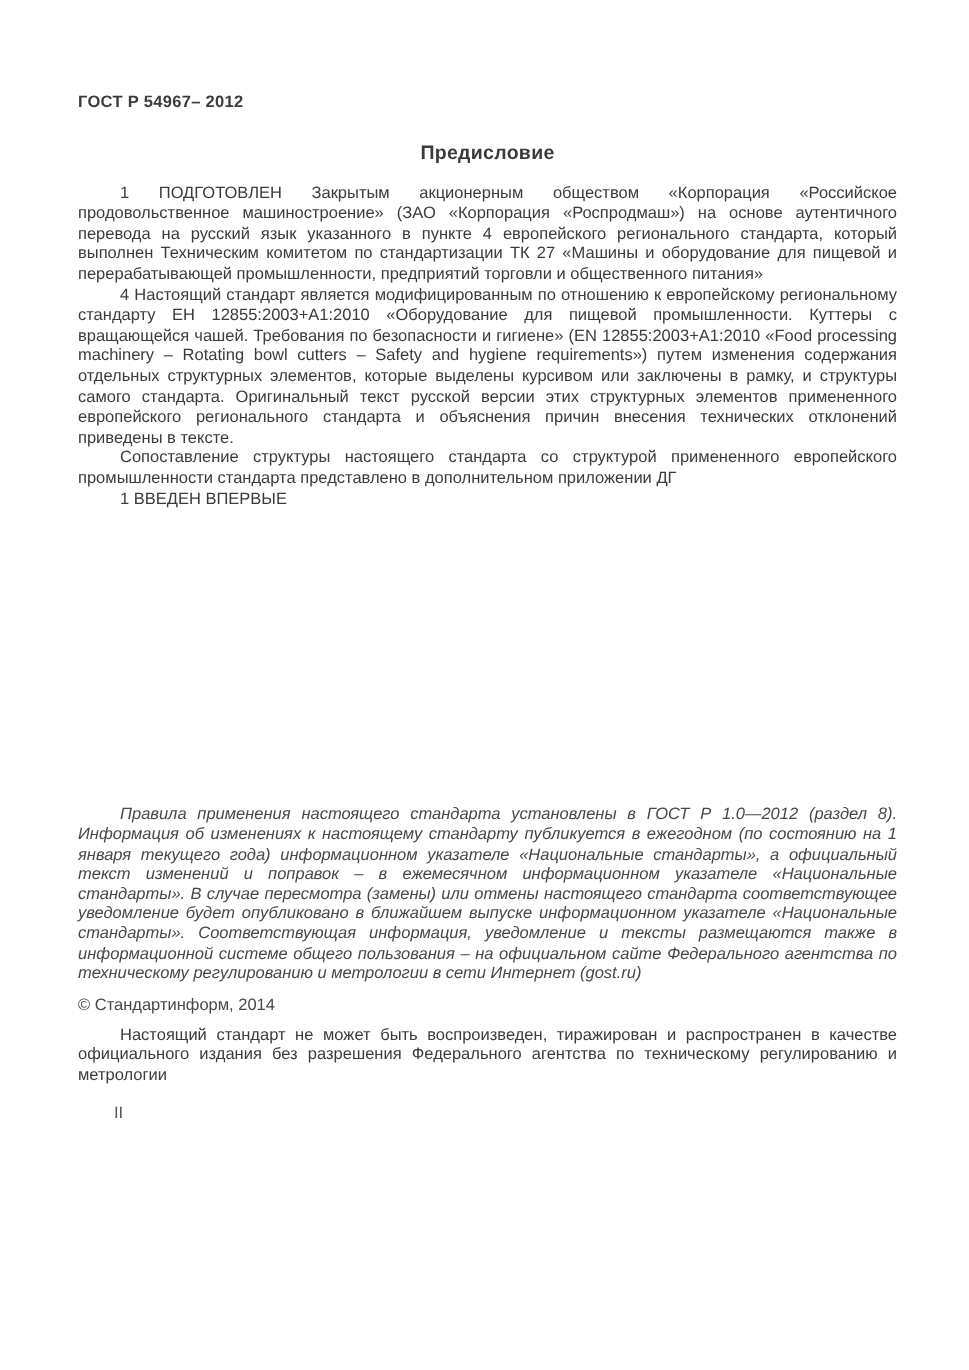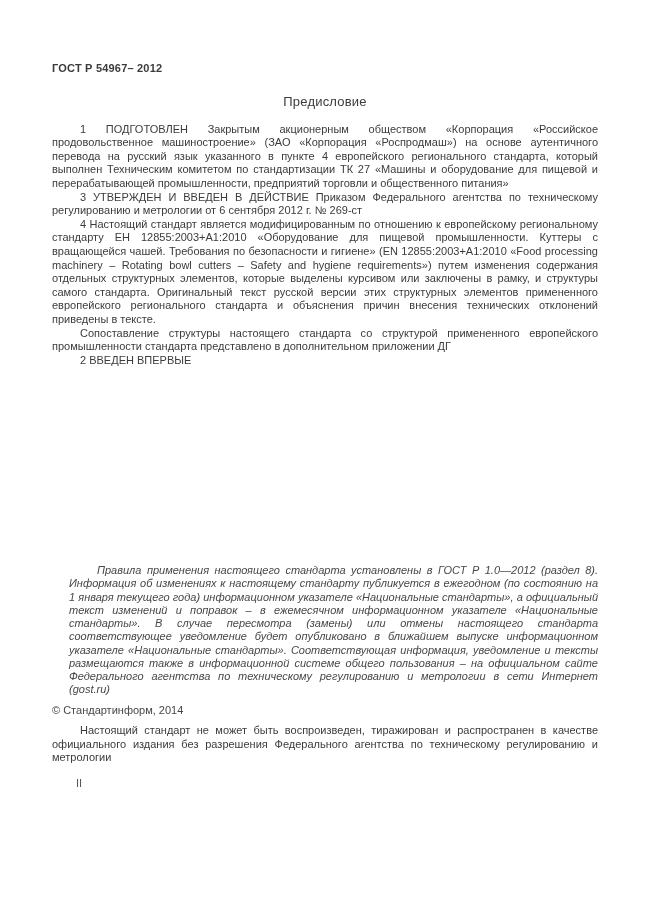--- a/index.html
+++ b/index.html
@@ -21,38 +21,38 @@
     overflow: hidden;
   }
   .doc-header {
     font-weight: bold;
     font-size: 11px;
     letter-spacing: 0.2px;
   }
   .doc-title {
     margin: 18px 0 0 0;
     font-size: 13px;
-    font-weight: normal;
+    font-weight: bold;
     text-align: center;
     line-height: 15px;
     letter-spacing: 0.2px;
   }
   .para {
     margin: 0 0 0 0;
     text-align: justify;
     text-indent: 28px;
   }
   .para.first {
     margin-top: 14px;
   }
   .para.continuation {
     margin-top: 0;
   }
   .note {
-    margin: 197px 0 0 17px;
+    margin: 197px 0 0 0;
     font-style: italic;
     text-align: justify;
     text-indent: 28px;
     line-height: 13.2px;
     color: #474747;
   }
   .copyright {
     margin-top: 8px;
     color: #474747;
   }
@@ -66,24 +66,23 @@
   }
 </style>
 </head>
 <body>
 
 <div class="sheet">
   <div class="doc-header">ГОСТ Р 54967– 2012</div>
   <div class="doc-title">Предисловие</div>
 
   <p class="para first">1 ПОДГОТОВЛЕН Закрытым акционерным обществом «Корпорация «Российское продовольственное машиностроение» (ЗАО «Корпорация «Роспродмаш») на основе аутентичного перевода на русский язык указанного в пункте 4 европейского регионального стандарта, который выполнен Техническим комитетом по стандартизации ТК 27 «Машины и оборудование для пищевой и перерабатывающей промышленности, предприятий торговли и общественного питания»</p>
-  <p class="para">3 УТВЕРЖДЕН И ВВЕДЕН В ДЕЙСТВИЕ Приказом Федерального агентства по техническому регулированию и метрологии от 6 сентября 2012 г. № 269-ст</p>
   <p class="para">4 Настоящий стандарт является модифицированным по отношению к европейскому региональному стандарту ЕН 12855:2003+А1:2010 «Оборудование для пищевой промышленности. Куттеры с вращающейся чашей. Требования по безопасности и гигиене» (EN 12855:2003+A1:2010 «Food processing machinery – Rotating bowl cutters – Safety and hygiene requirements») путем изменения содержания отдельных структурных элементов, которые выделены курсивом или заключены в рамку, и структуры самого стандарта. Оригинальный текст русской версии этих структурных элементов примененного европейского регионального стандарта и объяснения причин внесения технических отклонений приведены в тексте.</p>
   <p class="para continuation">Сопоставление структуры настоящего стандарта со структурой примененного европейского промышленности стандарта представлено в дополнительном приложении ДГ</p>
-  <p class="para">2 ВВЕДЕН ВПЕРВЫЕ</p>
+  <p class="para">1 ВВЕДЕН ВПЕРВЫЕ</p>
 
   <p class="note">Правила применения настоящего стандарта установлены в ГОСТ Р 1.0—2012 (раздел 8). Информация об изменениях к настоящему стандарту публикуется в ежегодном (по состоянию на 1 января текущего года) информационном указателе «Национальные стандарты», а официальный текст изменений и поправок – в ежемесячном информационном указателе «Национальные стандарты». В случае пересмотра (замены) или отмены настоящего стандарта соответствующее уведомление будет опубликовано в ближайшем выпуске информационном указателе «Национальные стандарты». Соответствующая информация, уведомление и тексты размещаются также в информационной системе общего пользования – на официальном сайте Федерального агентства по техническому регулированию и метрологии в сети Интернет (gost.ru)</p>
 
   <div class="copyright">© Стандартинформ, 2014</div>
 
   <p class="para notice">Настоящий стандарт не может быть воспроизведен, тиражирован и распространен в качестве официального издания без разрешения Федерального агентства по техническому регулированию и метрологии</p>
 
   <div class="page-number">II</div>
 </div>
 

